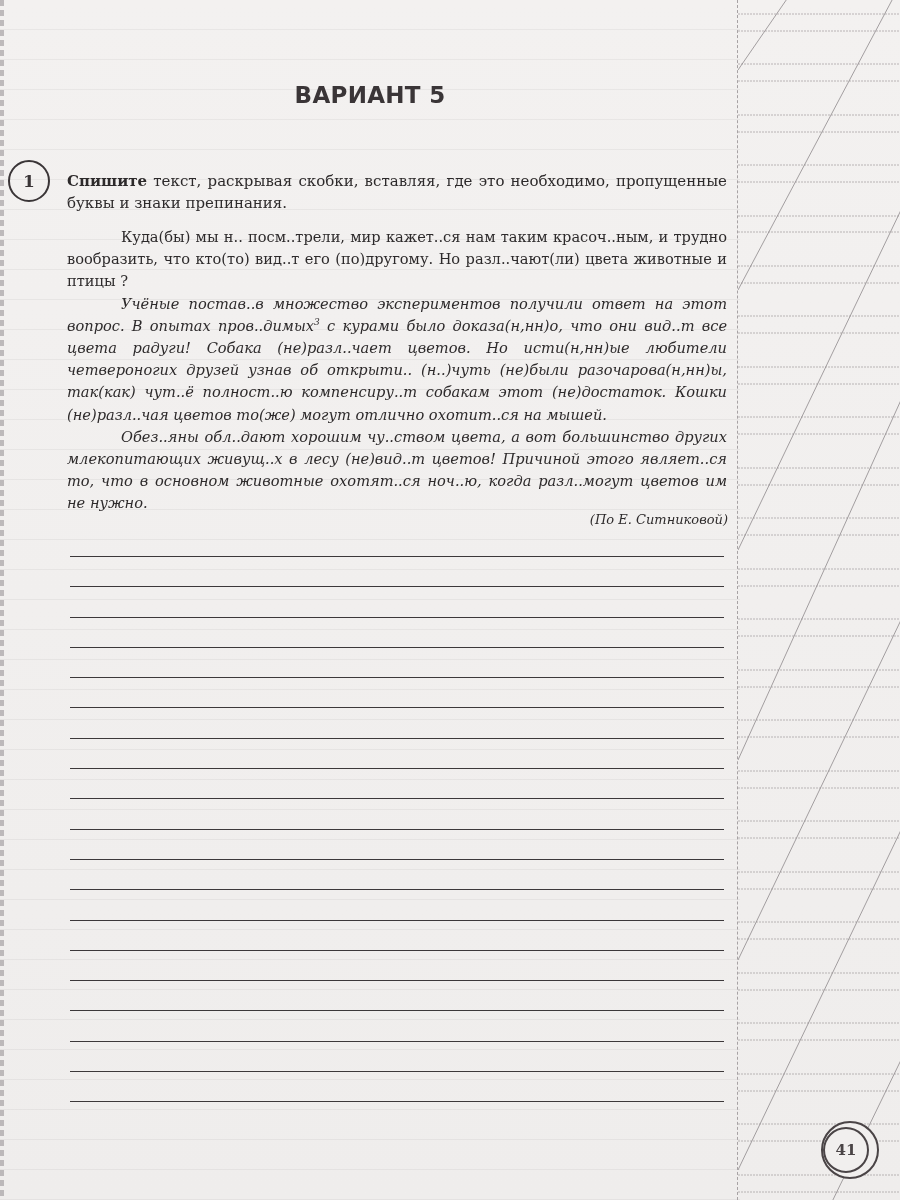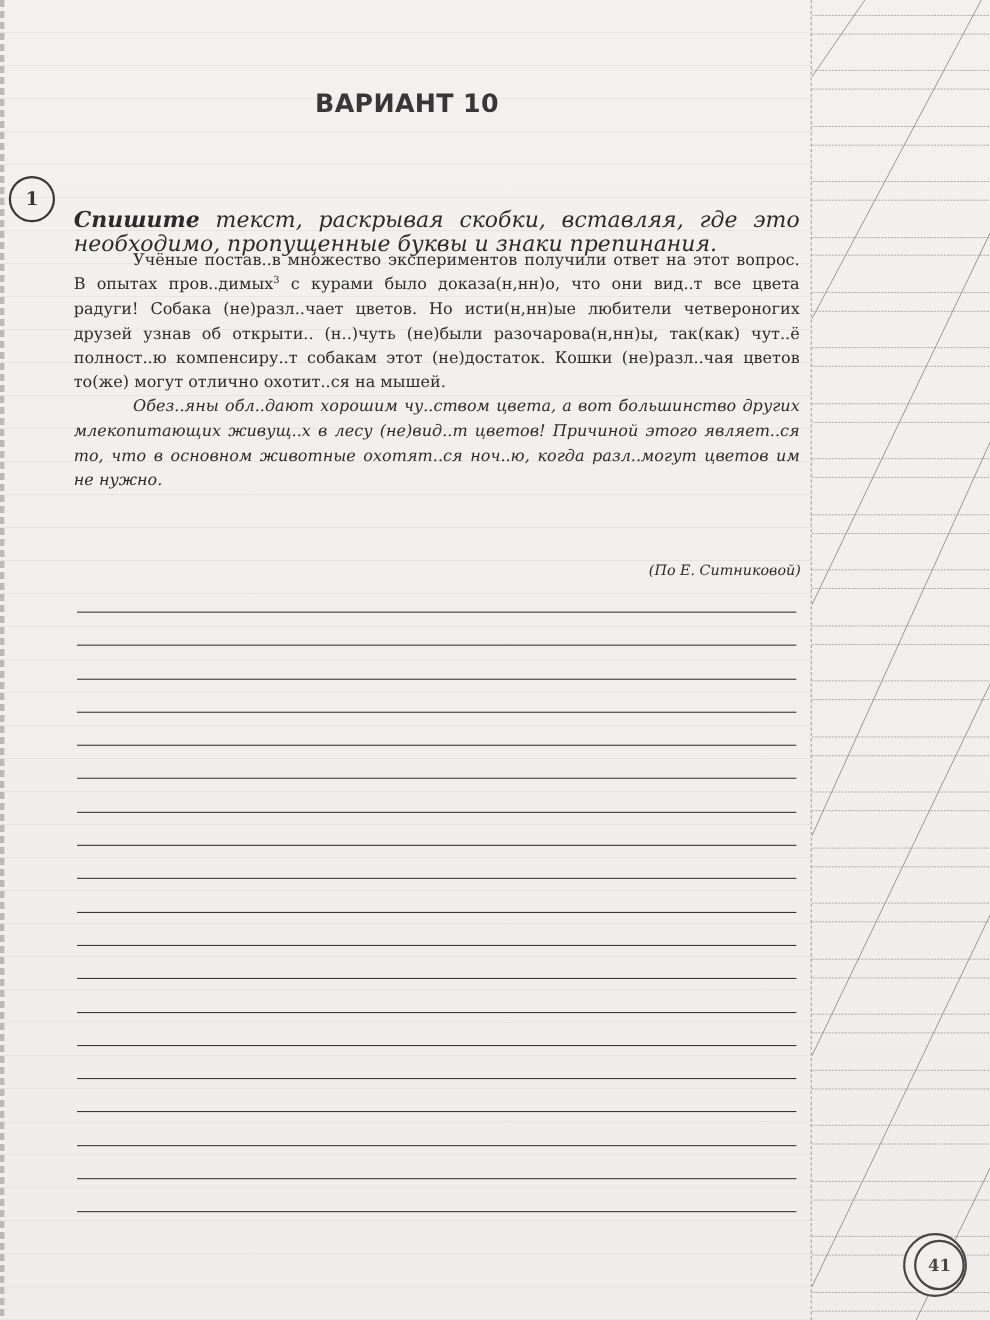--- a/index.html
+++ b/index.html
@@ -39,24 +39,23 @@
     color: #3a3537;
   }
   .task-circle {
     position: absolute; left: 8px; top: 160px; width: 42px; height: 42px;
     border: 2px solid #3a3537; border-radius: 50%;
     display: flex; align-items: center; justify-content: center;
     font-weight: bold; font-size: 17px; color: #3a3537;
     box-sizing: border-box;
   }
   .instruction {
-    position: absolute; left: 67px; top: 188px; width: 660px;
-    font-size: 20px; line-height: 22px; text-align: justify;
+    position: absolute; left: 67px; top: 170px; width: 660px;
+    font-size: 15px; line-height: 22px; text-align: justify;
     color: #2d2a2b;
-    font-style: italic;
   }
   .instruction b { font-weight: bold; }
   .text-body {
     position: absolute; left: 67px; top: 226px; width: 660px;
     font-size: 14.6px; line-height: 22.2px; color: #2d2a2b;
   }
   .text-body p { margin: 0; text-indent: 54px; text-align: justify; text-align-last: left; }
   .text-body p + p { margin-top: 0; font-style: italic; }
   .text-body sup { font-size: 9px; vertical-align: 6px; line-height: 0; }
   .source {
@@ -67,21 +66,21 @@
     position: absolute; left: 70px; top: 556px; width: 654px;
   }
   .answer-line {
     height: 30.3px; box-sizing: border-box;
     border-top: 1.5px solid #3c383a;
     cursor: text;
   }
   .page-num {
     position: absolute; left: 821px; top: 1121px; width: 58px; height: 58px;
     border: 2px solid #4a4446; border-radius: 50%; box-sizing: border-box;
-    display: flex; align-items: center; justify-content: flex-end;
+    display: flex; align-items: center; justify-content: flex-start;
     background: #f1efee;
   }
   .page-num-inner {
     width: 46px; height: 46px; border: 2px solid #4a4446; border-radius: 50%;
     box-sizing: border-box; display: flex; align-items: center; justify-content: center;
     font-weight: bold; font-size: 15px; color: #4a4446;
   }
 </style>
 </head>
 <body>
@@ -147,31 +146,32 @@
         <line x1="170" y1="-30" x2="0" y2="290"></line>
         <line x1="163" y1="210" x2="0" y2="550"></line>
         <line x1="163" y1="400" x2="0" y2="760"></line>
         <line x1="163" y1="620" x2="0" y2="960"></line>
         <line x1="163" y1="830" x2="0" y2="1170"></line>
         <line x1="163" y1="1060" x2="90" y2="1210"></line>
       </g>
     </svg>
   </div>
 
-  <div class="title">ВАРИАНТ 10</div>
+  <div class="title">ВАРИАНТ 5</div>
 
   <div class="task-circle">
     <span>1</span>
   </div>
 
   <div class="instruction">
     <b>Спишите</b><span> текст, раскрывая скобки, вставляя, где это необходимо, пропущенные буквы и знаки препинания.</span>
   </div>
 
   <div class="text-body">
+    <p>Куда(бы) мы н.. посм..трели, мир кажет..ся нам таким красоч..ным, и трудно вообразить, что кто(то) вид..т его (по)другому. Но разл..чают(ли) цвета животные и птицы ?</p>
     <p><span>Учёные постав..в множество экспериментов получили ответ на этот вопрос. В опытах пров..димых</span><sup>3</sup><span> с курами было доказа(н,нн)о, что они вид..т все цвета радуги! Собака (не)разл..чает цветов. Но исти(н,нн)ые любители четвероногих друзей узнав об открыти.. (н..)чуть (не)были разочарова(н,нн)ы, так(как) чут..ё полност..ю компенсиру..т собакам этот (не)достаток. Кошки (не)разл..чая цветов то(же) могут отлично охотит..ся на мышей.</span></p>
     <p>Обез..яны обл..дают хорошим чу..ством цвета, а вот большинство других млекопитающих живущ..х в лесу (не)вид..т цветов! Причиной этого являет..ся то, что в основном животные охотят..ся ноч..ю, когда разл..могут цветов им не нужно.</p>
   </div>
 
   <div class="source">(По Е. Ситниковой)</div>
 
   <div class="answer-lines" id="answer-lines">
       <div class="answer-line"></div>
       <div class="answer-line"></div>
       <div class="answer-line"></div>

